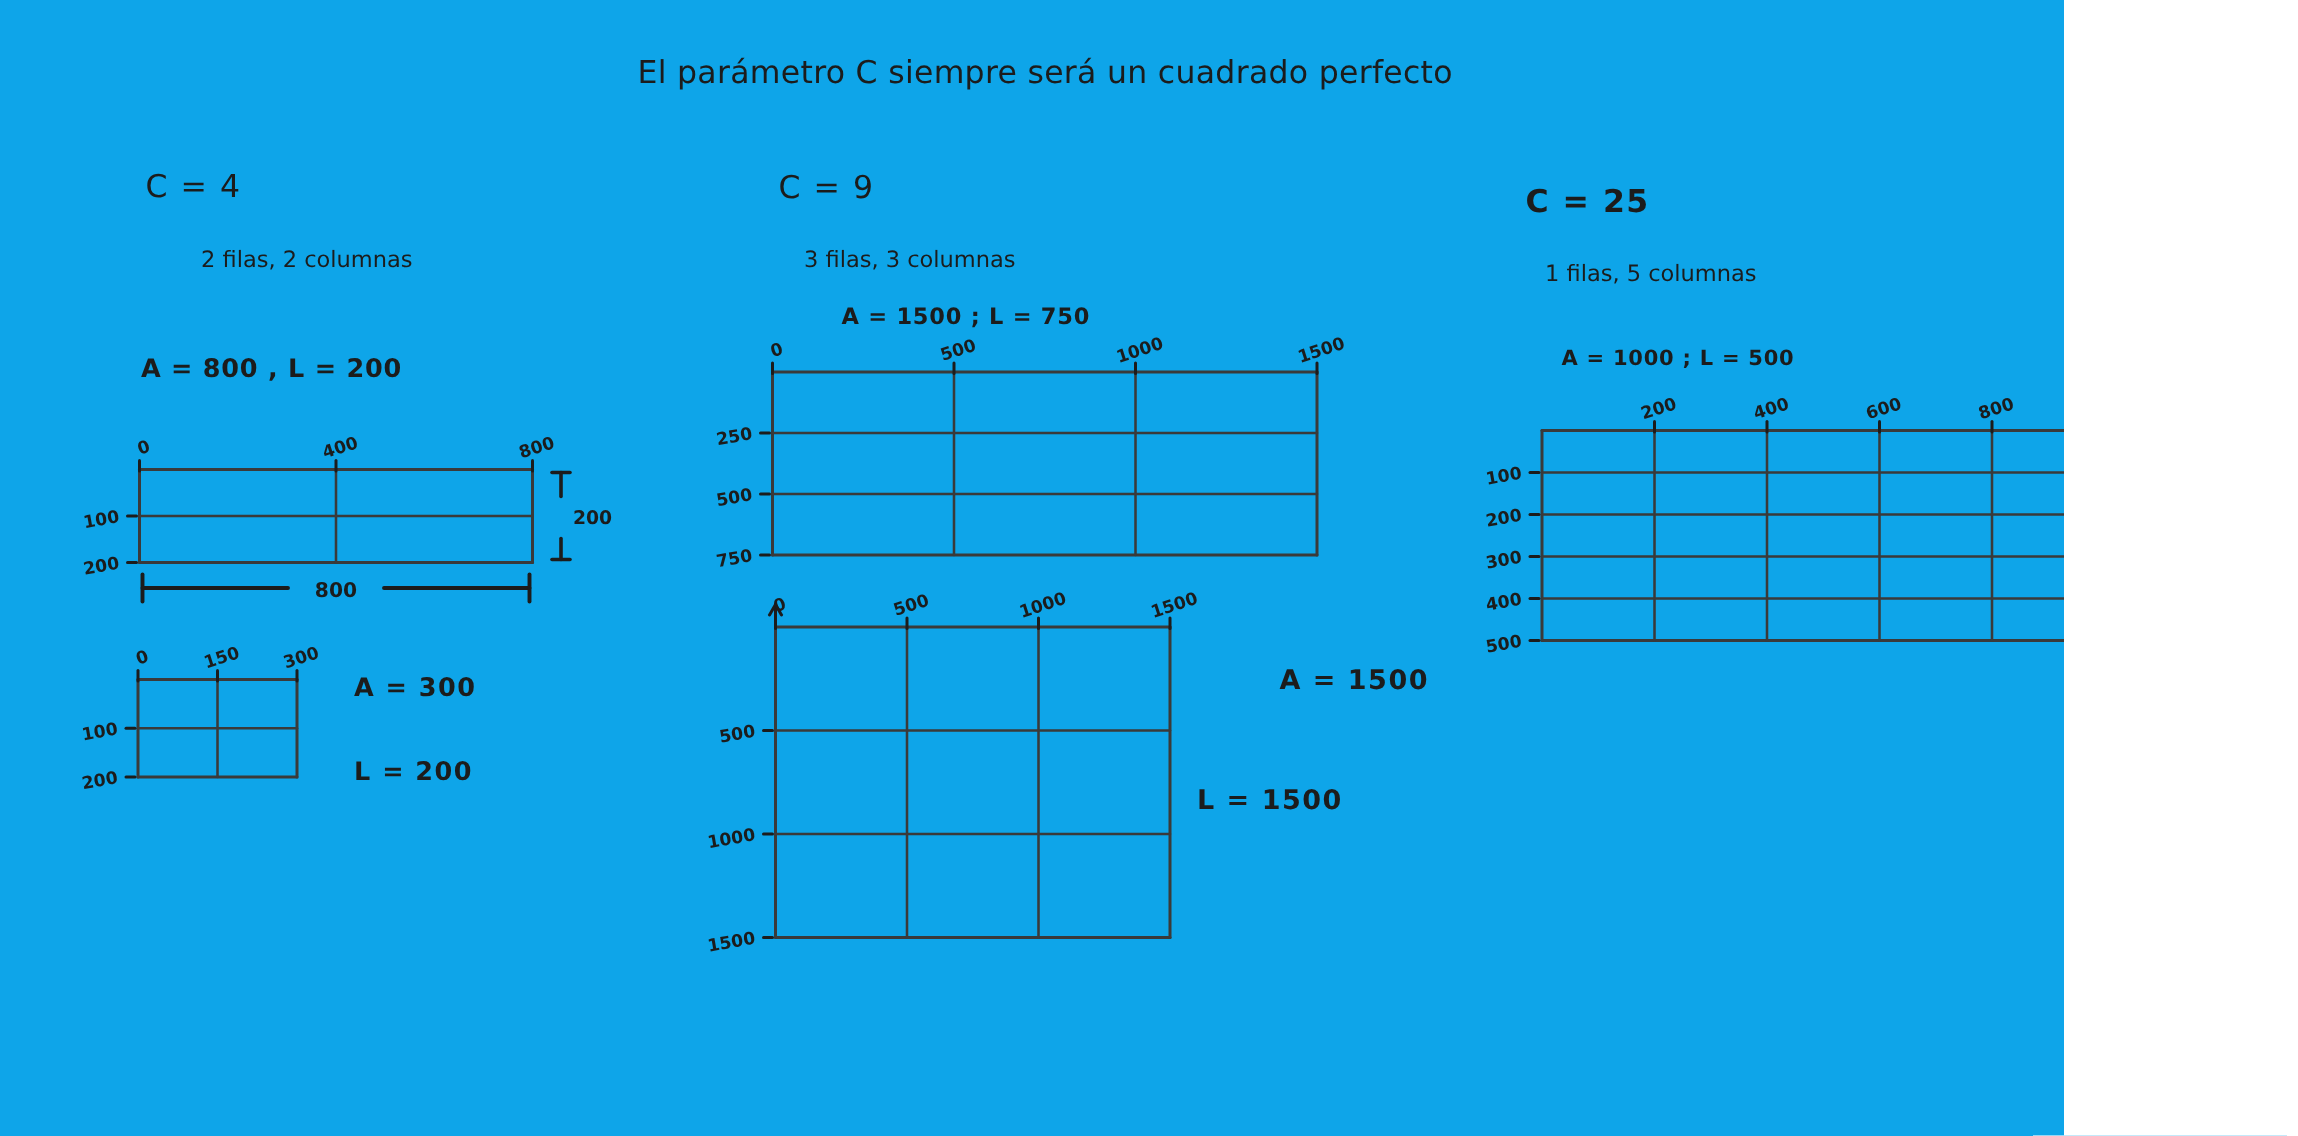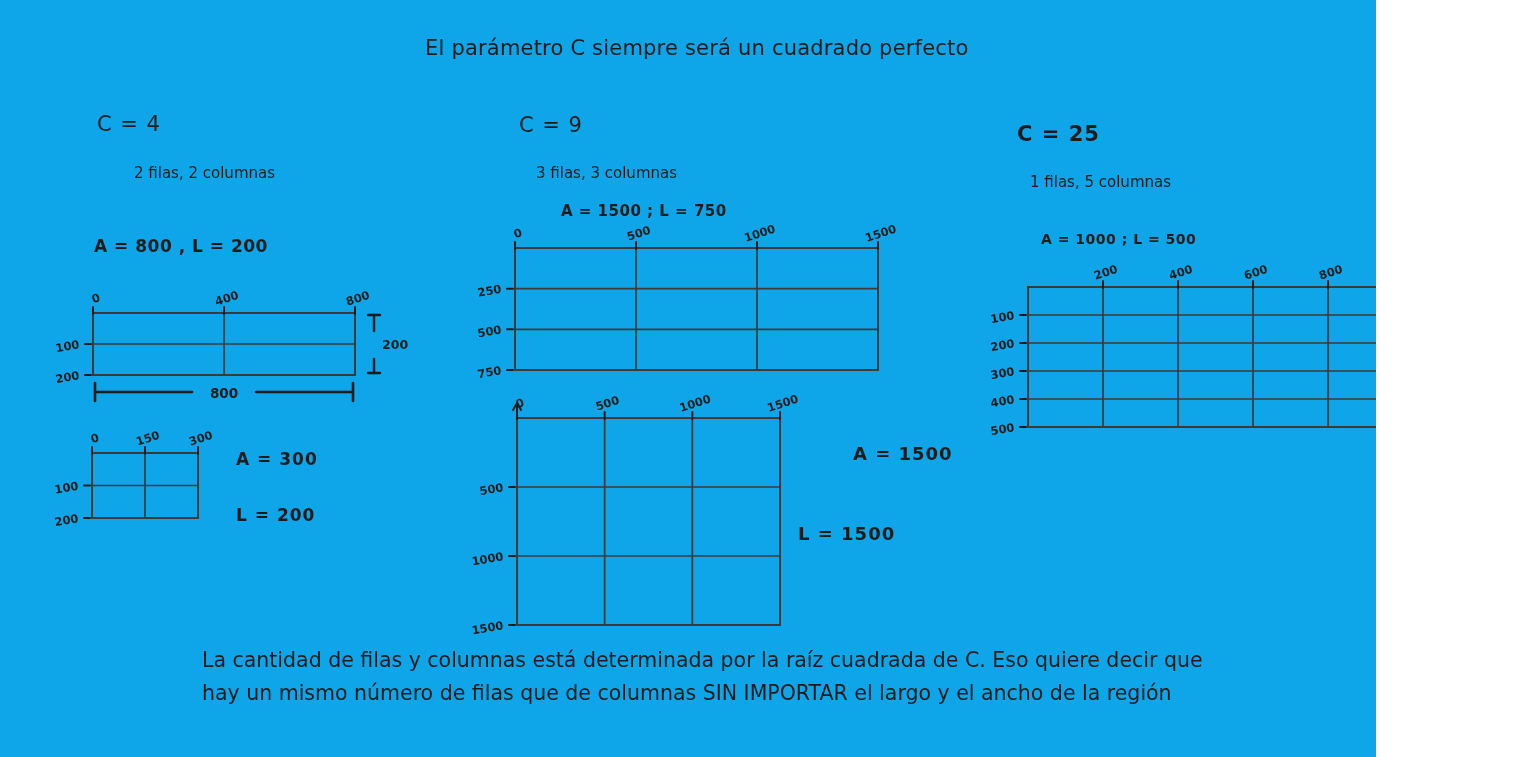--- a/index.html
+++ b/index.html
@@ -192,18 +192,14 @@
           <line x1="-8" y1="84" x2="-2" y2="84" stroke="#1c1c1c" stroke-width="2" stroke-linecap="round"></line>
           <text x="-13" y="88" fill="#1c1c1c" font-size="11.5" font-weight="bold" text-anchor="end" transform="rotate(-10 -13 88)">300</text>
           <line x1="-8" y1="112" x2="-2" y2="112" stroke="#1c1c1c" stroke-width="2" stroke-linecap="round"></line>
           <text x="-13" y="116" fill="#1c1c1c" font-size="11.5" font-weight="bold" text-anchor="end" transform="rotate(-10 -13 116)">400</text>
           <line x1="-8" y1="140" x2="-2" y2="140" stroke="#1c1c1c" stroke-width="2" stroke-linecap="round"></line>
           <text x="-13" y="144" fill="#1c1c1c" font-size="11.5" font-weight="bold" text-anchor="end" transform="rotate(-10 -13 144)">500</text>
         </g>
       </svg>
     </div>
 
-  <div class="footer">
-    <div>La cantidad de filas y columnas está determinada por la raíz cuadrada de C. Eso quiere decir que</div>
-    <div>hay un mismo número de filas que de columnas SIN IMPORTAR el largo y el ancho de la región</div>
-  </div>
 
 </div>
 
 </body></html>

